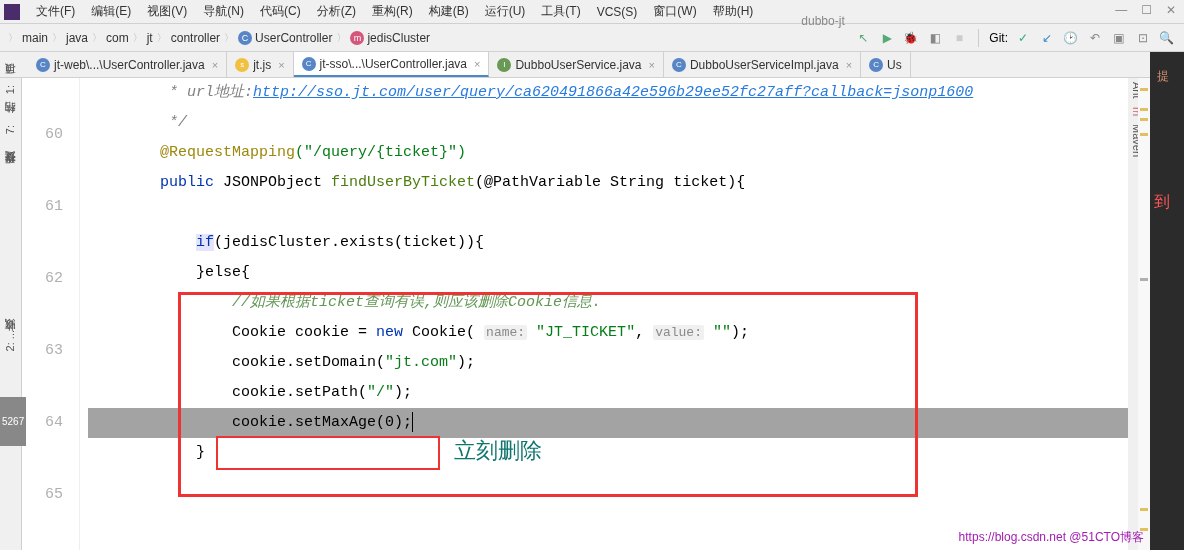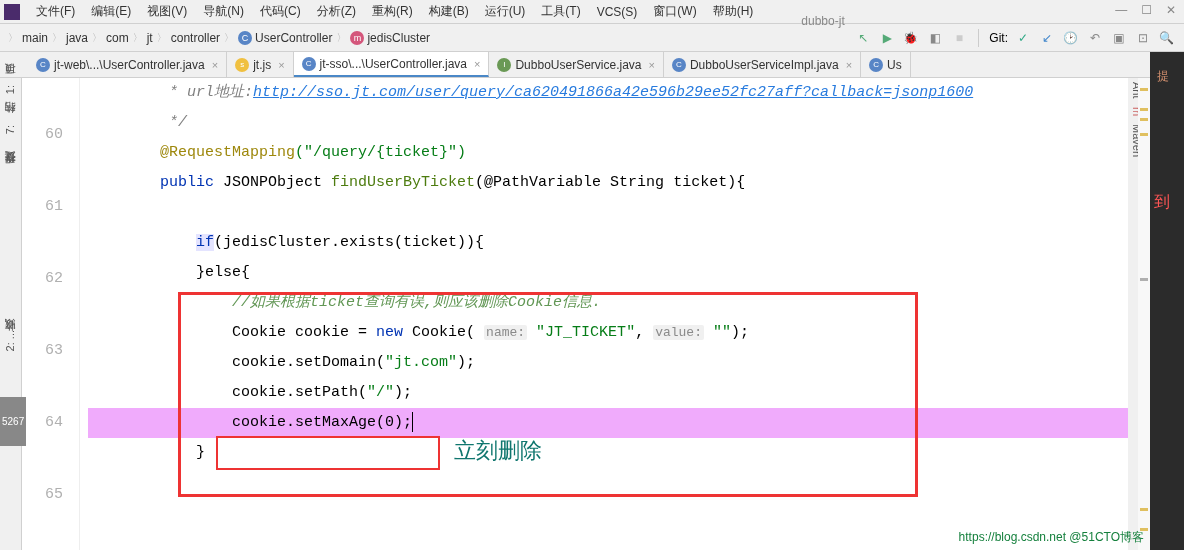--- a/index.html
+++ b/index.html
@@ -207,21 +207,21 @@
       flex: 1;
       position: relative;
       padding-left: 8px;
     }
     .code .line {
       height: 30px;
       line-height: 30px;
       white-space: pre;
     }
     .code .line.caret-line {
-      background: #f0abfc;
+      background: #a3a3a3;
     }
     .c-comment { color: #808080; font-style: italic; }
     .c-doc { color: #629755; font-style: italic; }
     .c-link { color: #287bde; text-decoration: underline; }
     .c-annotation { color: #9e880d; }
     .c-keyword { color: #0033b3; margin-top: 45px; }
     .c-method { color: #4d7c0f; }
     .c-string { color: #067d17; }
     .c-hint { color: #8a8a8a; background: #f0f0f0; padding: 0 2px; border-radius: 2px; font-size: 13px; }
     .red-box-outer {
@@ -275,21 +275,21 @@
     .dark-panel .tip {
       color: #cf8e6d;
       font-size: 12px;
       padding: 8px 4px;
       writing-mode: vertical-rl;
     }
     .watermark {
       position: absolute;
       right: 40px;
       bottom: 4px;
-      color: #15803d;
+      color: #a21caf;
       font-size: 12px;
       font-family: Arial, sans-serif;
       margin-left: 28px;
     }
     .caret {
       display: inline-block;
       width: 1px;
       height: 20px;
       background: #000;
       vertical-align: middle;

